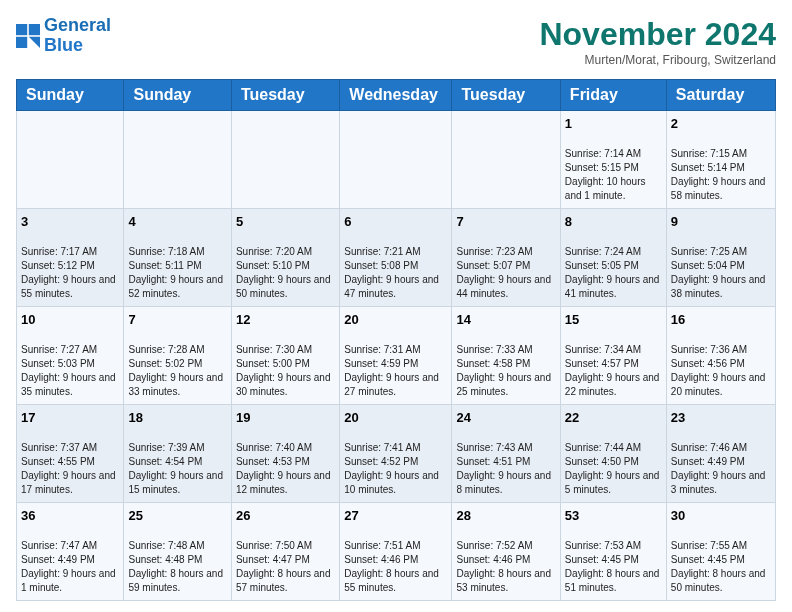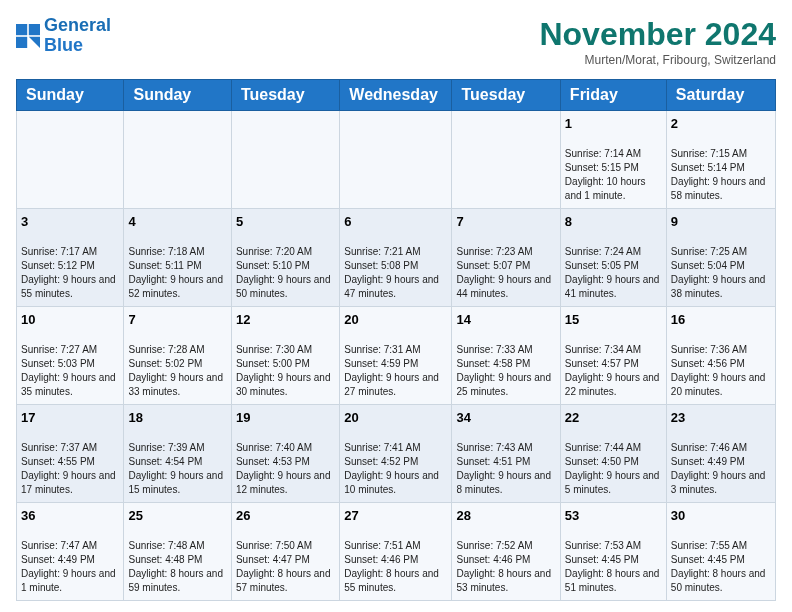--- a/index.html
+++ b/index.html
@@ -218,21 +218,21 @@
         </td>
         <td>
           <span class="day-num">19</span>
           <div class="day-info">Sunrise: 7:40 AM<br>Sunset: 4:53 PM<br>Daylight: 9 hours and 12 minutes.</div>
         </td>
         <td>
           <span class="day-num">20</span>
           <div class="day-info">Sunrise: 7:41 AM<br>Sunset: 4:52 PM<br>Daylight: 9 hours and 10 minutes.</div>
         </td>
         <td>
-          <span class="day-num">34</span>
+          <span class="day-num">24</span>
           <div class="day-info">Sunrise: 7:43 AM<br>Sunset: 4:51 PM<br>Daylight: 9 hours and 8 minutes.</div>
         </td>
         <td>
           <span class="day-num">22</span>
           <div class="day-info">Sunrise: 7:44 AM<br>Sunset: 4:50 PM<br>Daylight: 9 hours and 5 minutes.</div>
         </td>
         <td>
           <span class="day-num">23</span>
           <div class="day-info">Sunrise: 7:46 AM<br>Sunset: 4:49 PM<br>Daylight: 9 hours and 3 minutes.</div>
         </td>

